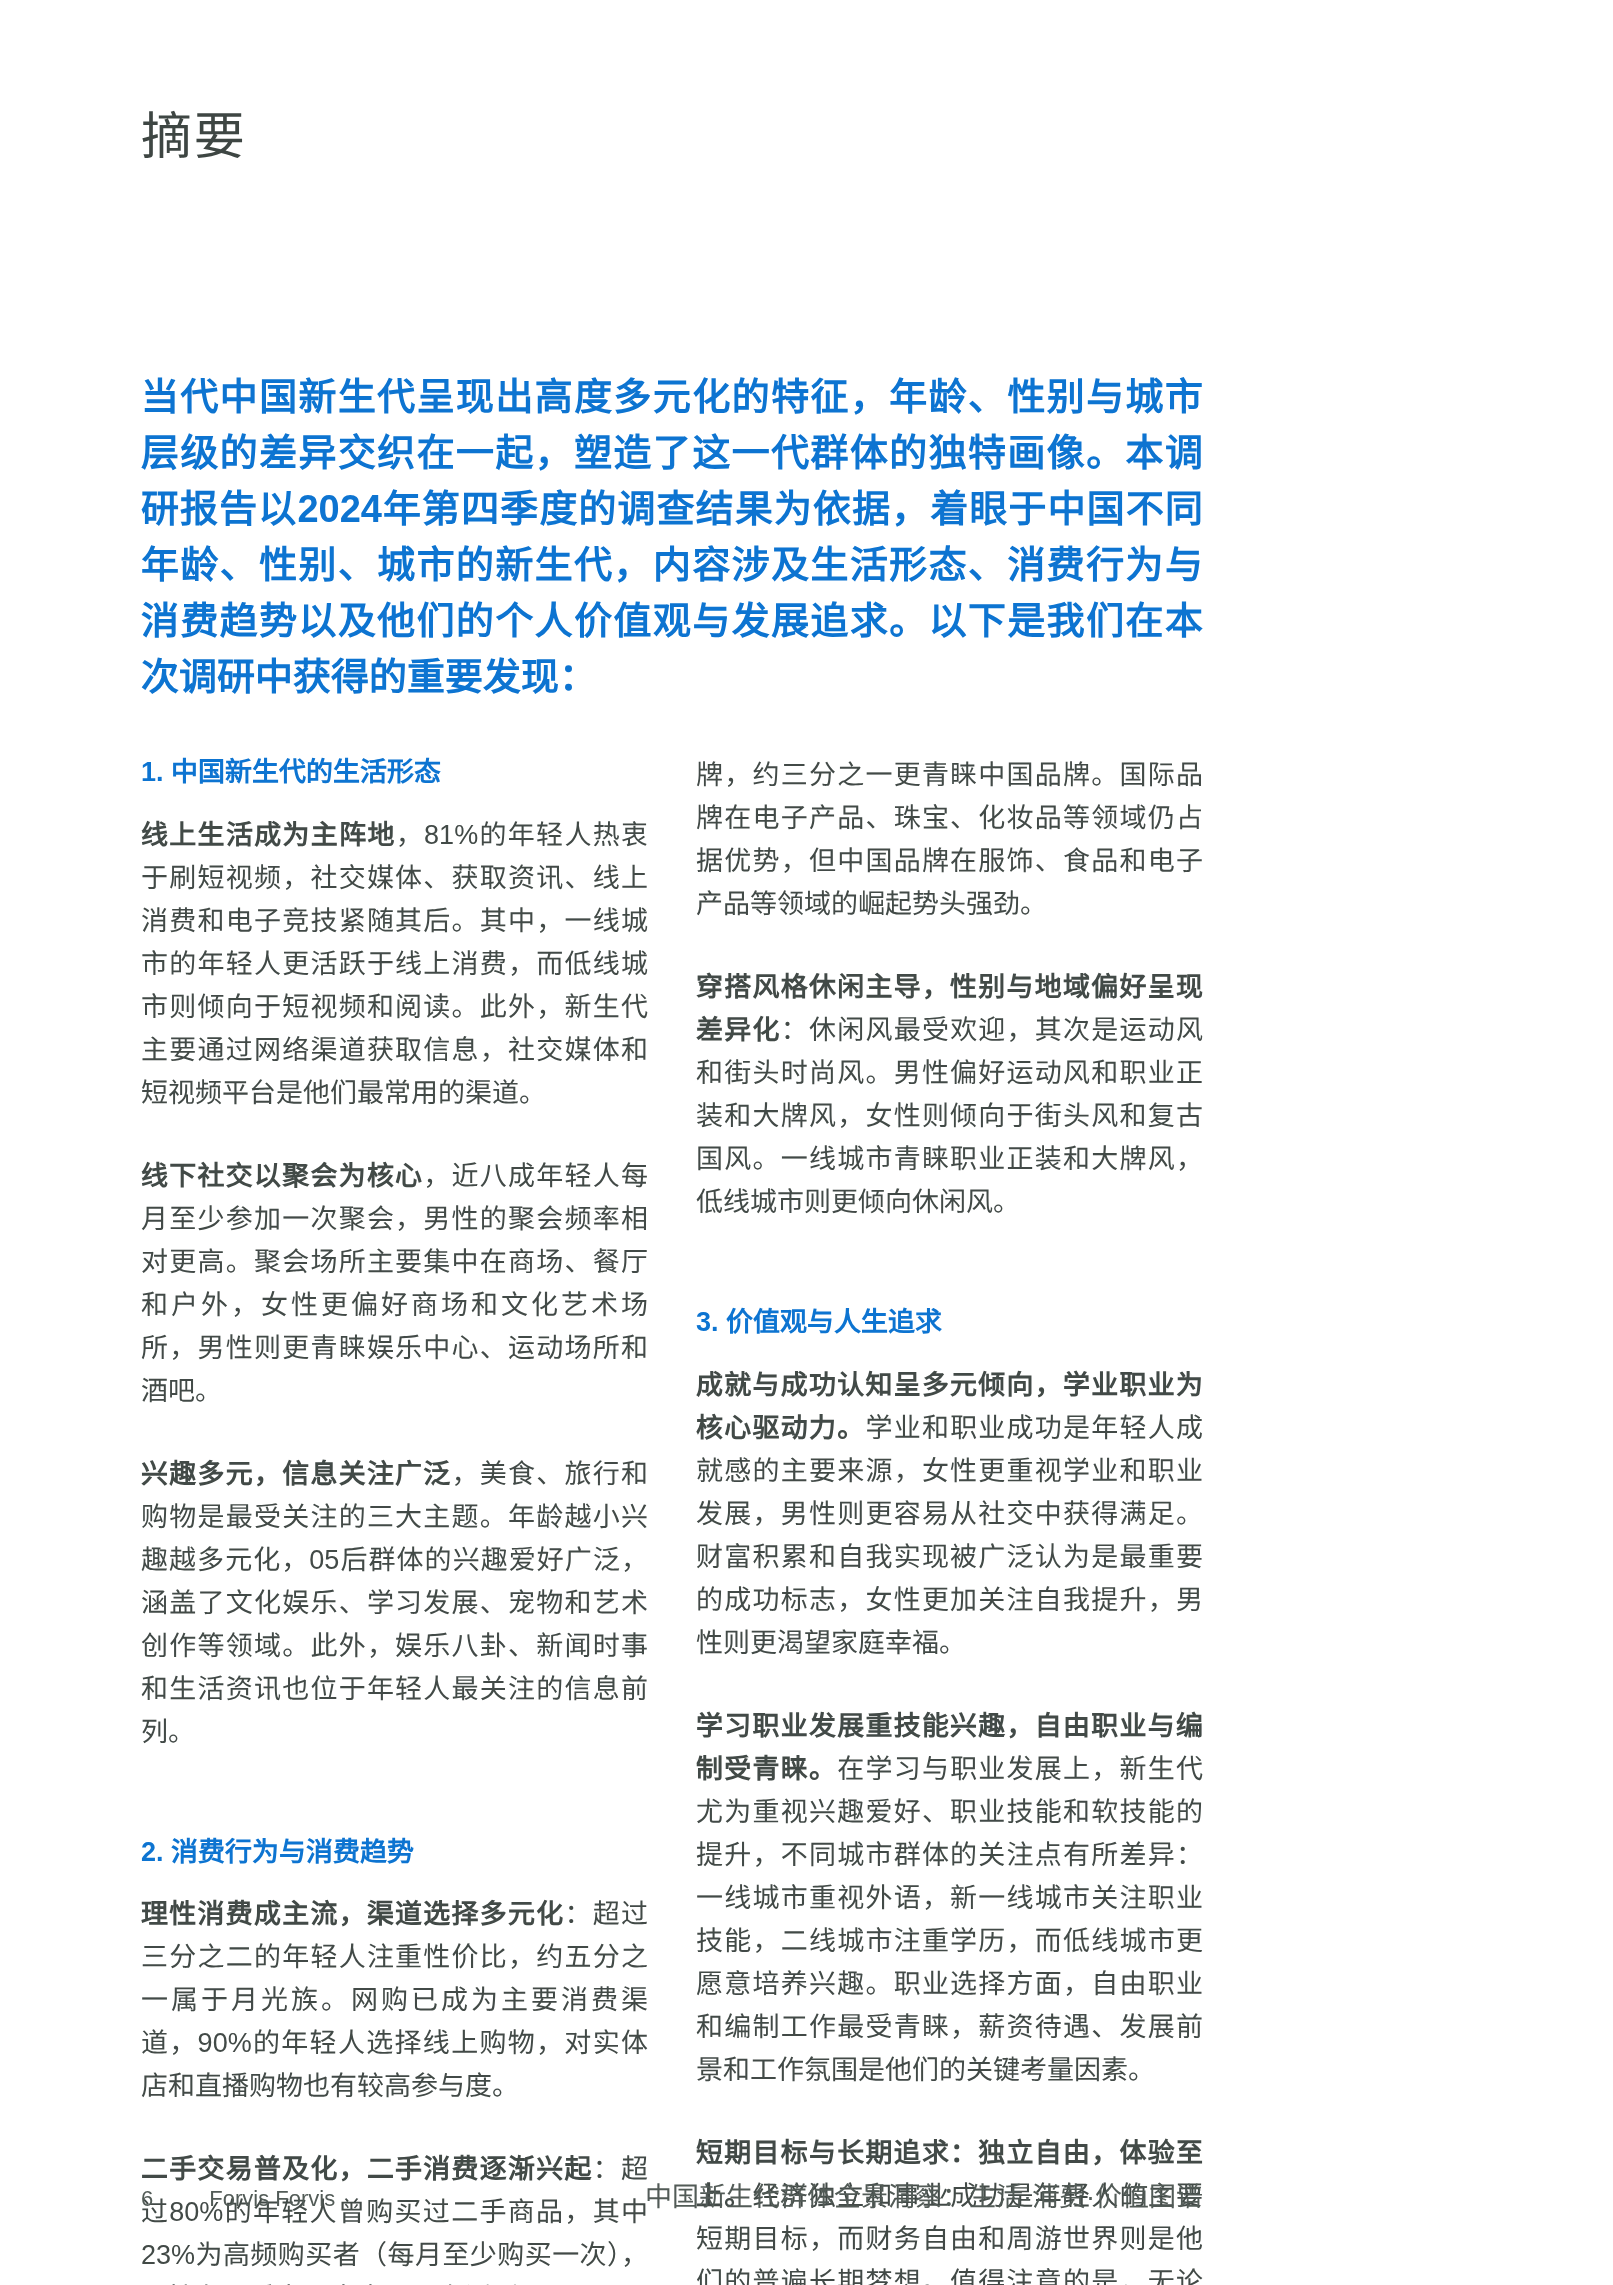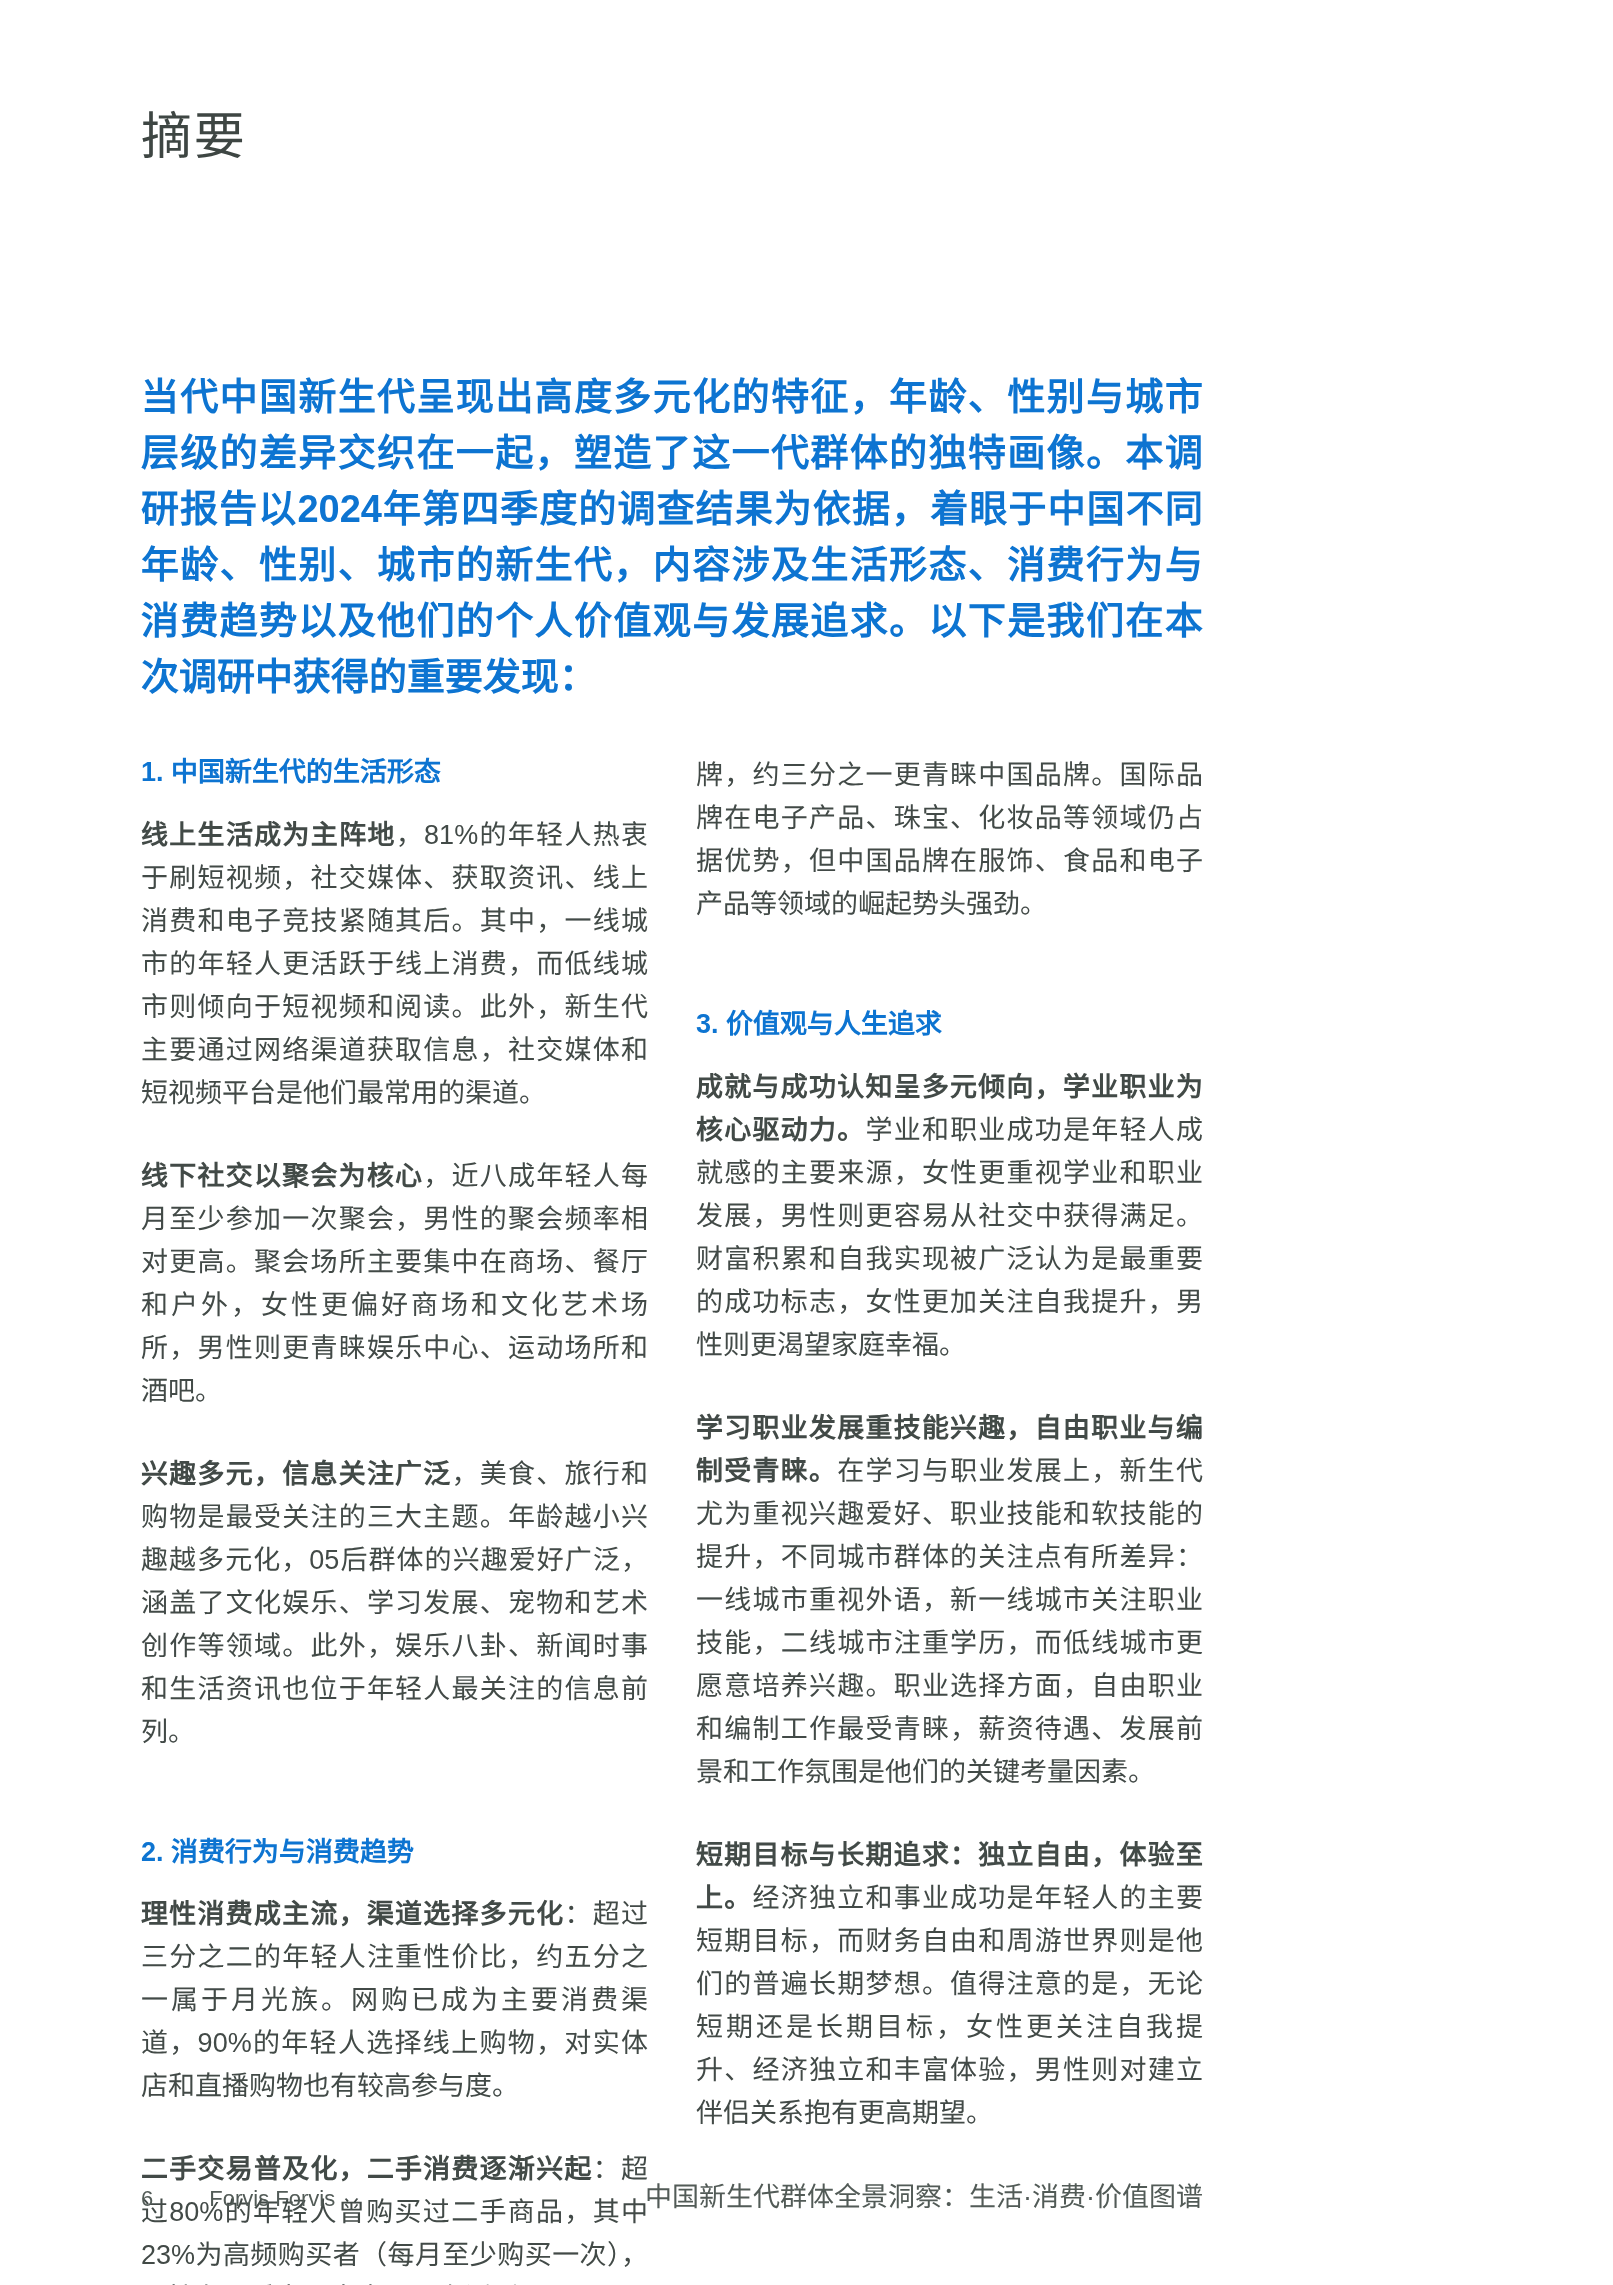--- a/index.html
+++ b/index.html
@@ -97,20 +97,21 @@
 
         <p><b>理性消费成主流，渠道选择多元化</b><span>：超过三分之二的年轻人注重性价比，约五分之一属于月光族。网购已成为主要消费渠道，90%的年轻人选择线上购物，对实体店和直播购物也有较高参与度。</span></p>
 
         <p><b>二手交易普及化，二手消费逐渐兴起</b><span>：超过80%的年轻人曾购买过二手商品，其中23%为高频购买者（每月至少购买一次），男性在二手交易中表现更为活跃。</span></p>
 
       </div>
 
       <div class="col">
         <p><span>牌，约三分之一更青睐中国品牌。国际品牌在电子产品、珠宝、化妆品等领域仍占据优势，但中国品牌在服饰、食品和电子产品等领域的崛起势头强劲。</span></p>
 
+        <p><b>穿搭风格休闲主导，性别与地域偏好呈现差异化</b><span>：休闲风最受欢迎，其次是运动风和街头时尚风。男性偏好运动风和职业正装和大牌风，女性则倾向于街头风和复古国风。一线城市青睐职业正装和大牌风，低线城市则更倾向休闲风。</span></p>
 
         <h3>3. 价值观与人生追求</h3>
 
         <p><b>成就与成功认知呈多元倾向，学业职业为核心驱动力。</b><span>学业和职业成功是年轻人成就感的主要来源，女性更重视学业和职业发展，男性则更容易从社交中获得满足。财富积累和自我实现被广泛认为是最重要的成功标志，女性更加关注自我提升，男性则更渴望家庭幸福。</span></p>
 
         <p><b>学习职业发展重技能兴趣，自由职业与编制受青睐。</b><span>在学习与职业发展上，新生代尤为重视兴趣爱好、职业技能和软技能的提升，不同城市群体的关注点有所差异：一线城市重视外语，新一线城市关注职业技能，二线城市注重学历，而低线城市更愿意培养兴趣。职业选择方面，自由职业和编制工作最受青睐，薪资待遇、发展前景和工作氛围是他们的关键考量因素。</span></p>
 
         <p><b>短期目标与长期追求：独立自由，体验至上。</b><span>经济独立和事业成功是年轻人的主要短期目标，而财务自由和周游世界则是他们的普遍长期梦想。值得注意的是，无论短期还是长期目标，女性更关注自我提升、经济独立和丰富体验，男性则对建立伴侣关系抱有更高期望。</span></p>
       </div>
 

